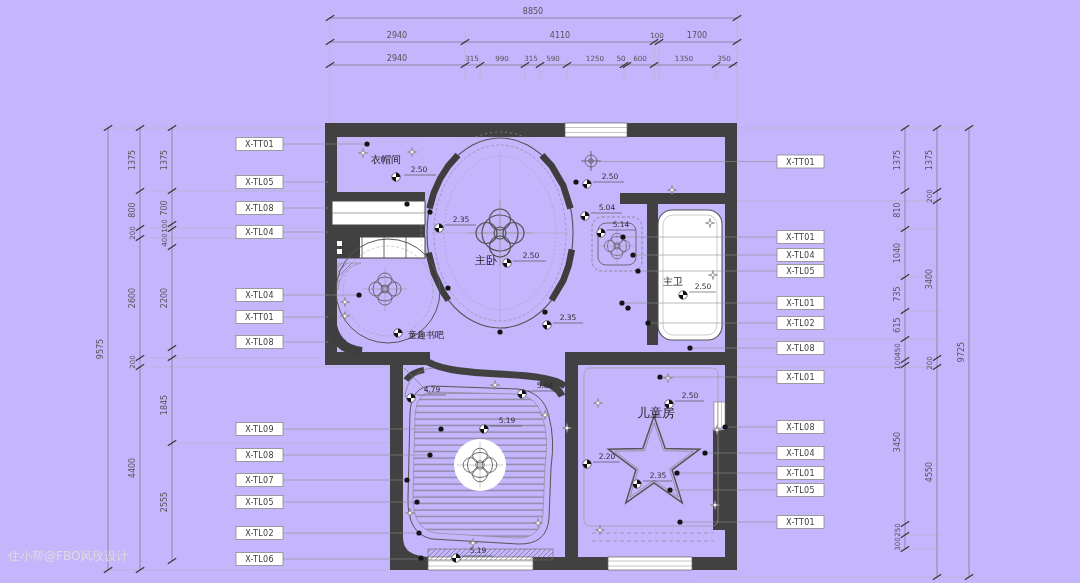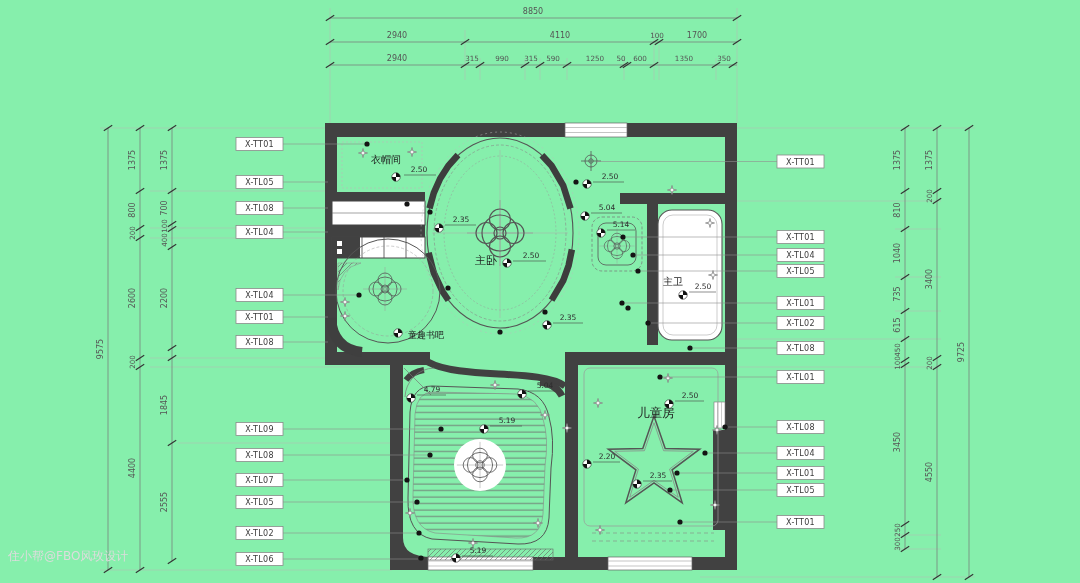--- a/index.html
+++ b/index.html
@@ -1,16 +1,16 @@
 <!DOCTYPE html>
 <html><head>
 <meta charset="utf-8">
 <style>
   html,body{margin:0;padding:0;background:#fff;}
-  #stage{position:relative;width:1080px;height:583px;background:#86efac;overflow:hidden;
+  #stage{position:relative;width:1080px;height:583px;background:#c4b5fd;overflow:hidden;
          font-family:"DejaVu Sans","Liberation Sans",sans-serif;}
   svg{position:absolute;left:0;top:0;}
   text{text-anchor:middle;}
   .dimtext{font-size:8px;fill:#555;}
   .dimsm{font-size:7.2px;fill:#555;}
   .callout-box{fill:#fff;stroke:#8a8a8a;stroke-width:0.8;}
   .callout-txt{font-size:8px;fill:#3a3a3a;letter-spacing:0.3px;}
   .roomlabel{fill:#1d1d1d;}
   .elevtext{font-size:7.5px;fill:#2e2e2e;}
   .wl{fill:#414141;stroke:none;}

